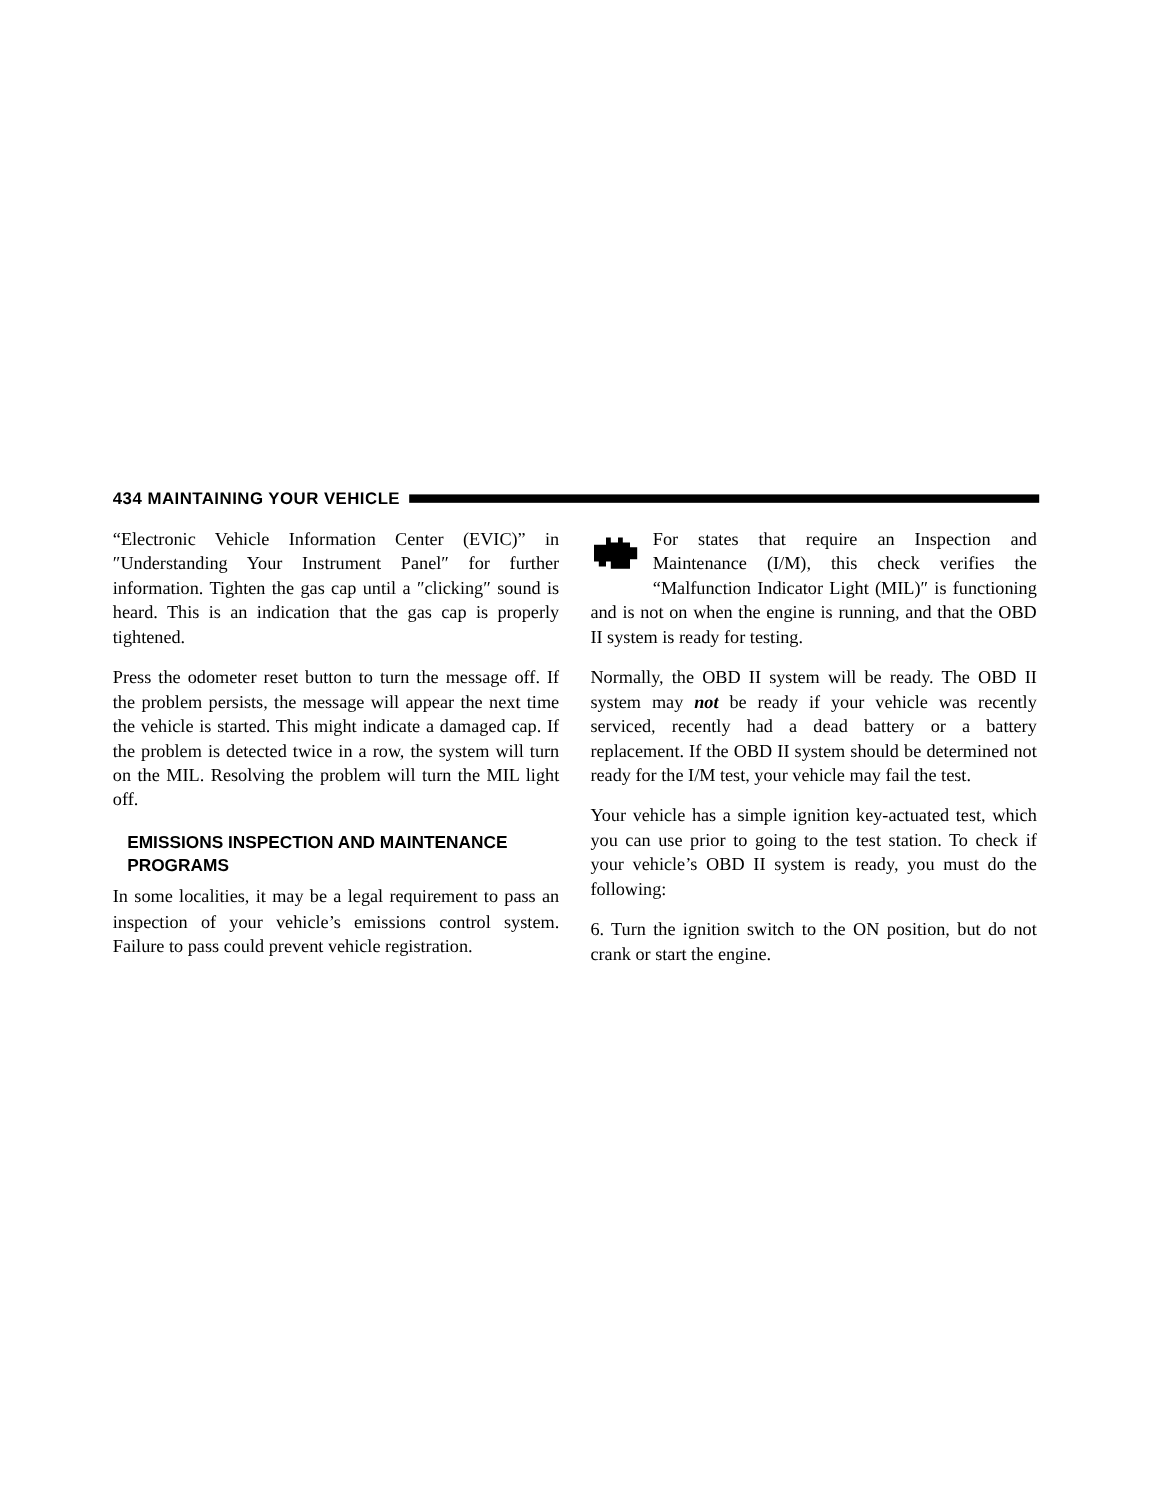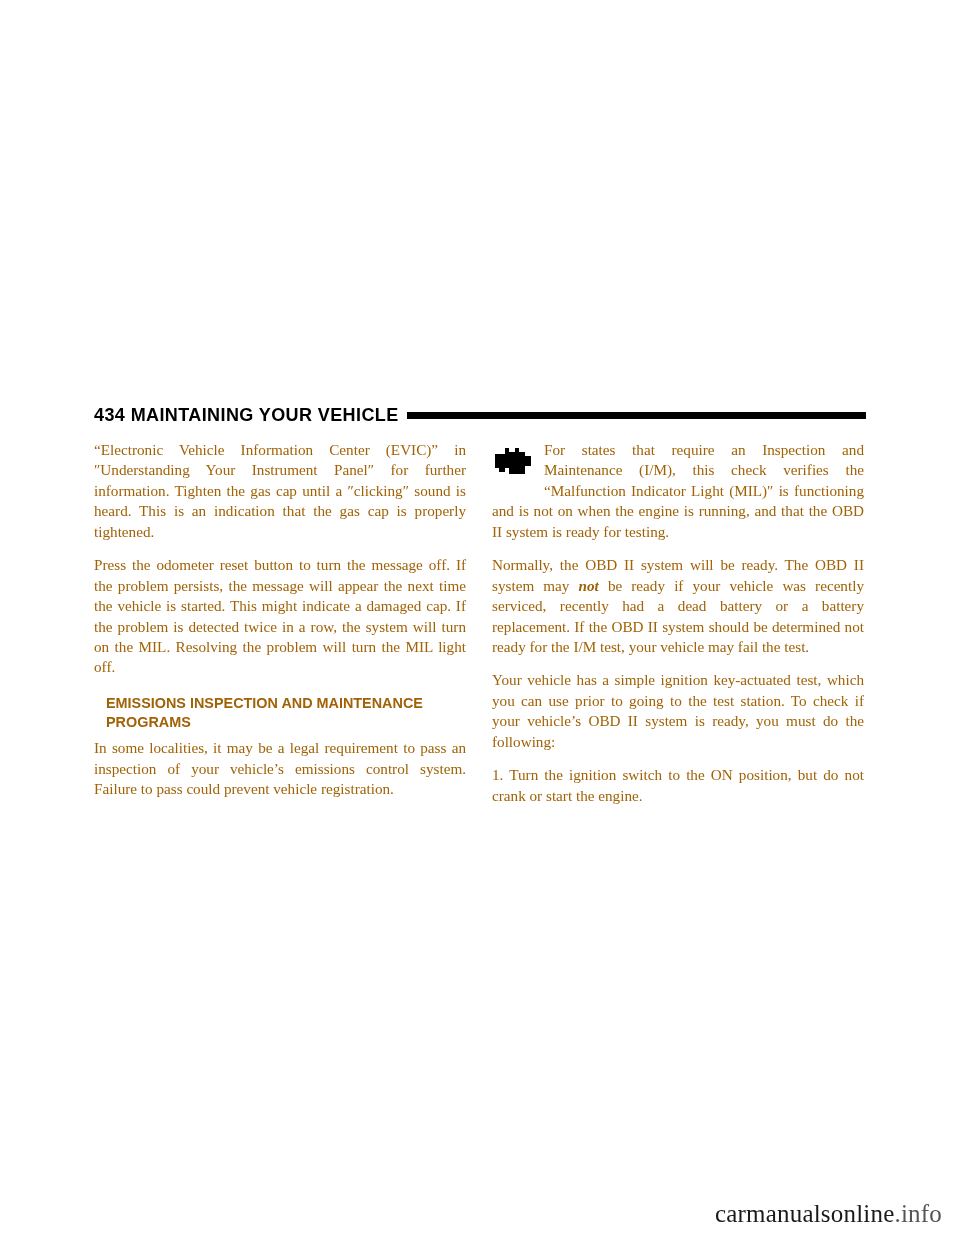--- a/index.html
+++ b/index.html
@@ -28,41 +28,41 @@
     left: 94px;
     top: 406px;
     width: 772px;
     height: 18px;
     display: flex;
     align-items: center;
   }
   .header-text {
     font-family: "Liberation Sans", sans-serif;
     font-weight: bold;
-    font-size: 18px;
+    font-size: 14px;
     letter-spacing: 0.4px;
     color: #000;
     white-space: nowrap;
   }
   .header-rule {
     flex: 1;
     height: 7px;
     background: #000;
     margin-left: 8px;
     margin-top: 1px;
   }
 
   
   .col {
     position: absolute;
     top: 440px;
     width: 372px;
     font-size: 15.2px;
     line-height: 1.345;
-    color: #a16207;
+    color: #000000;
     text-align: justify;
   }
   .col-left  { left: 94px; }
   .col-right { left: 492px; }
 
   .col p {
     margin: 0 0 13px 0;
     text-align: justify;
     -webkit-hyphens: none;
     hyphens: none;
@@ -124,20 +124,17 @@
     <p>
       <span class="icon-float">
         <svg width="44" height="36" viewBox="0 0 44 36" xmlns="http://www.w3.org/2000/svg">
           <path fill="#000" d="M3 11 L3 25 L7 25 L7 29 L13 29 L13 25 L17 25 L17 31 L33 31 L33 23 L39 23 L39 13 L33 13 L33 9 L27 9 L27 5 L23 5 L23 9 L17 9 L17 5 L13 5 L13 9 L13 11 Z"></path>
         </svg>
       </span>
       <span>For states that require an Inspection and Maintenance (I/M), this check verifies the “Malfunction Indicator Light (MIL)″ is functioning and is not on when the engine is running, and that the OBD II system is ready for testing.</span>
     </p>
     <p><span>Normally, the OBD II system will be ready. The OBD II system may </span><span class="bold">not</span><span> be ready if your vehicle was recently serviced, recently had a dead battery or a battery replacement. If the OBD II system should be determined not ready for the I/M test, your vehicle may fail the test.</span></p>
     <p>Your vehicle has a simple ignition key-actuated test, which you can use prior to going to the test station. To check if your vehicle’s OBD II system is ready, you must do the following:</p>
-    <p class="last">1. Turn the ignition switch to the ON position, but do not crank or start the engine.</p>
+    <p class="last">6. Turn the ignition switch to the ON position, but do not crank or start the engine.</p>
   </div>
 
-  <div class="watermark">
-    <span>carmanualsonline</span><span class="wm-light">.info</span>
-  </div>
 
 </div>
 
 </body></html>

